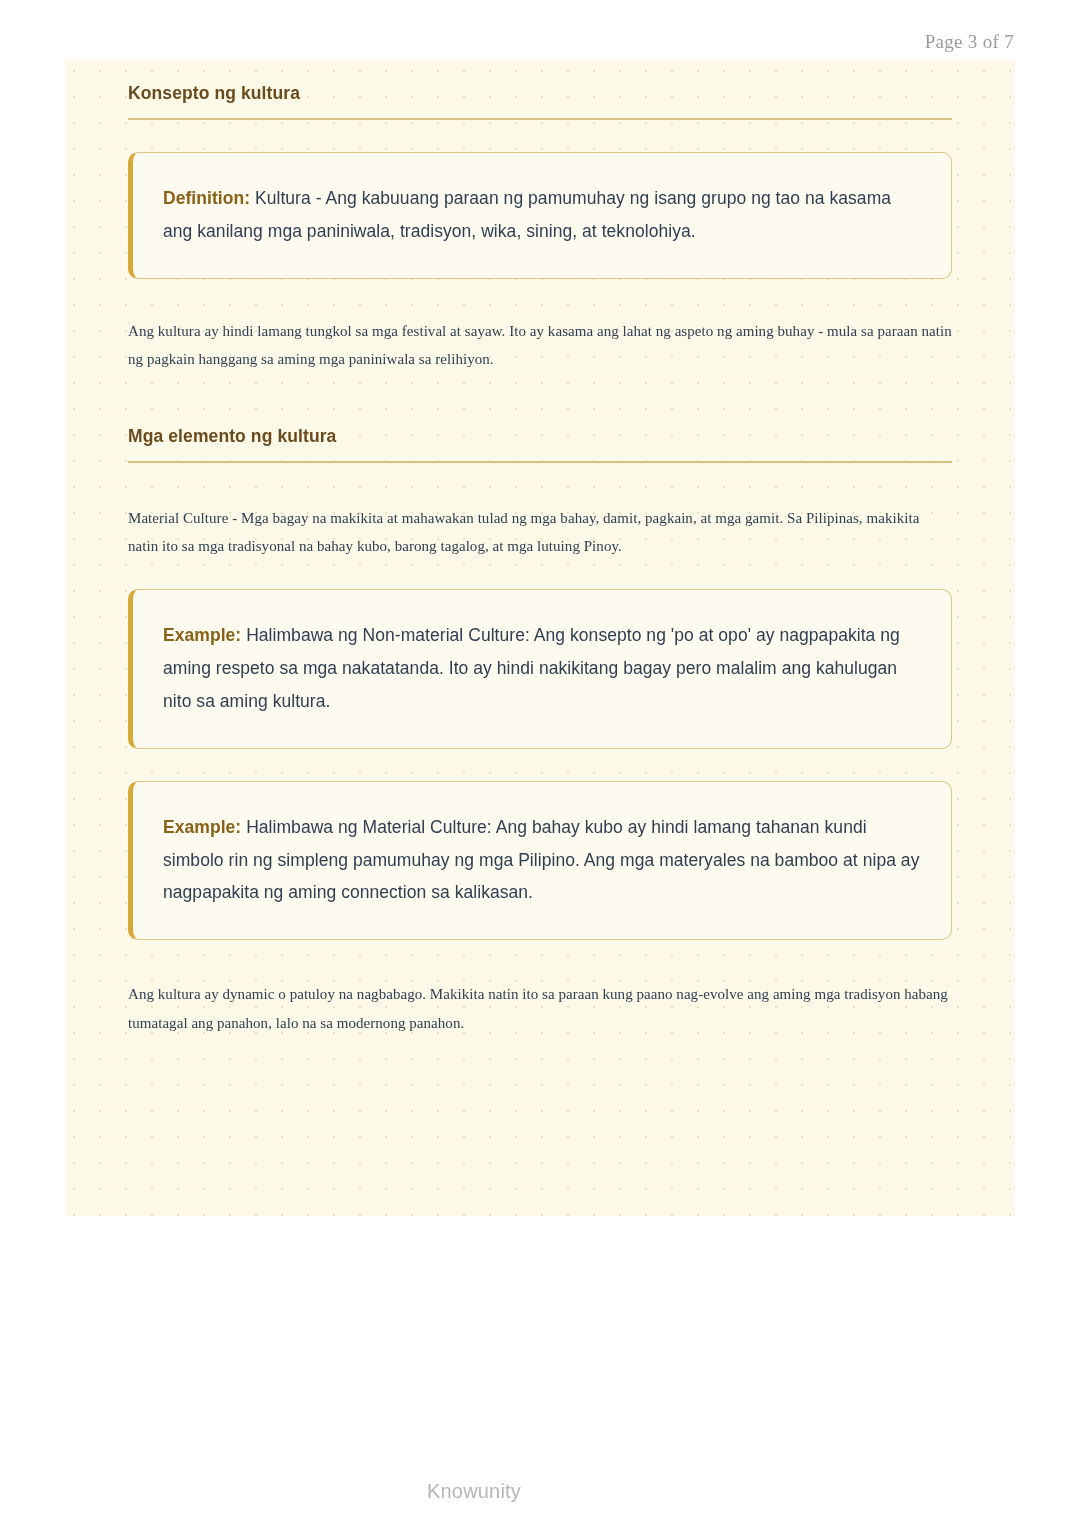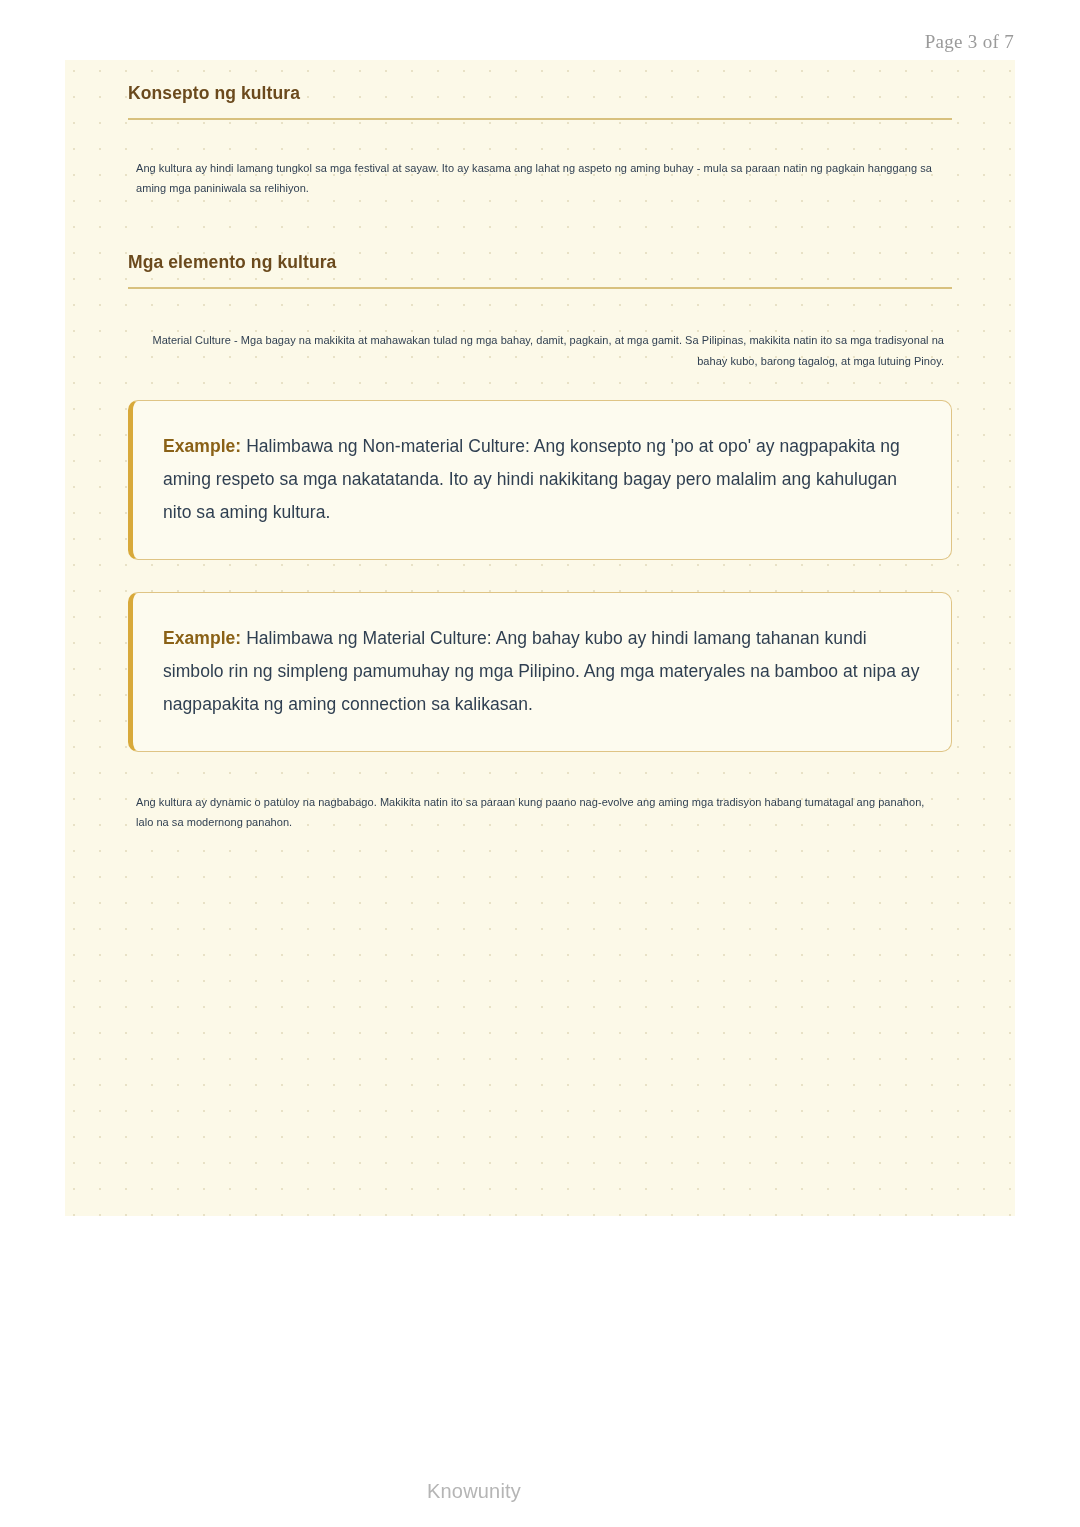--- a/index.html
+++ b/index.html
@@ -66,28 +66,29 @@
     height: 0;
     border-top: 2px solid #d8c17e;
     margin-top: 13px;
     margin-bottom: 0;
   }
   .heading-block.first { padding-top: 10px; }
   .heading-block.second { margin-top: 40px; }
 
   
   .body-text {
-    font-size: 11px;
+    font-size: 15px;
     line-height: 1.88;
     color: #2f3f51;
-    margin: 8px;
+    margin: 0;
     letter-spacing: 0.05px;
+    font-family: Liberation Serif, serif;
   }
   .para-intro  { margin-top: 38px; }
-  .para-material { margin-top: 41px; text-align: right; }
+  .para-material { margin-top: 41px; }
   .para-nonmaterial { margin-top: 30px; }
   .para-closing { margin-top: 40px; }
 
   
   .callout {
     position: relative;
     margin-top: 32px;
     box-sizing: border-box;
     background: #fdfbef;
     border: 1.5px solid #dfc485;
@@ -127,20 +128,25 @@
   <span class="page-counter">Page 3 of 7</span>
 </div>
 
 <div class="sheet">
 
   <div class="heading-block first">
     <h2 class="section-heading">Konsepto ng kultura</h2>
     <div class="heading-rule"></div>
   </div>
 
+  <div class="callout definition">
+    <p class="callout-text">
+      <span class="callout-label">Definition:</span><span> Kultura - Ang kabuuang paraan ng pamumuhay ng isang grupo ng tao na kasama ang kanilang mga paniniwala, tradisyon, wika, sining, at teknolohiya.</span>
+    </p>
+  </div>
 
   <p class="body-text para-intro">Ang kultura ay hindi lamang tungkol sa mga festival at sayaw. Ito ay kasama ang lahat ng aspeto ng aming buhay - mula sa paraan natin ng pagkain hanggang sa aming mga paniniwala sa relihiyon.</p>
 
   <div class="heading-block second">
     <h2 class="section-heading">Mga elemento ng kultura</h2>
     <div class="heading-rule"></div>
   </div>
 
   <p class="body-text para-material">Material Culture - Mga bagay na makikita at mahawakan tulad ng mga bahay, damit, pagkain, at mga gamit. Sa Pilipinas, makikita natin ito sa mga tradisyonal na bahay kubo, barong tagalog, at mga lutuing Pinoy.</p>
 

